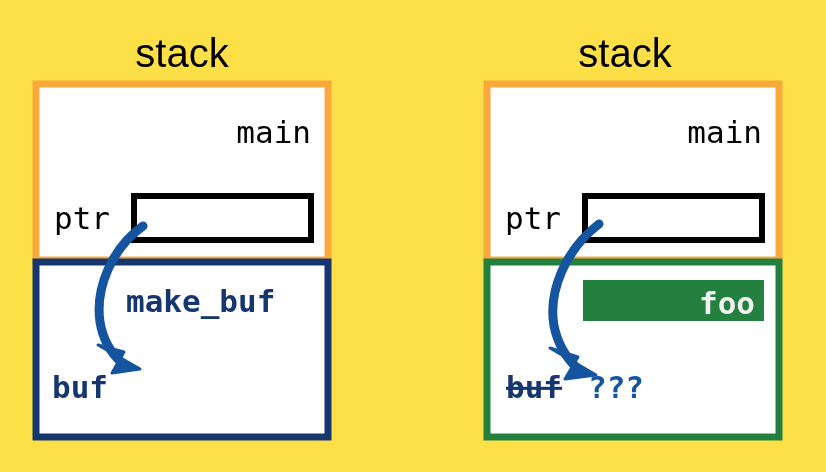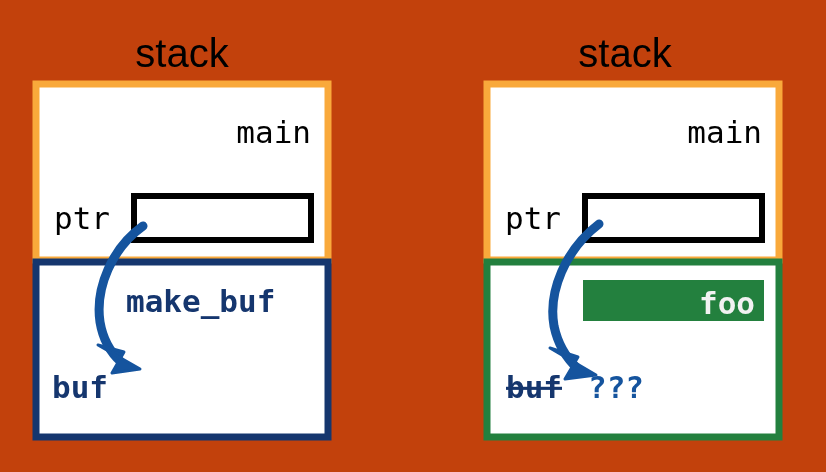--- a/index.html
+++ b/index.html
@@ -10,21 +10,21 @@
   body {
     width: 826px;
     height: 472px;
     font-family: "Liberation Sans", sans-serif;
     overflow: hidden;
   }
   #canvas {
     position: relative;
     width: 826px;
     height: 472px;
-    background: #c2410c;
+    background: #fde047;
   }
   .diagram-svg {
     position: absolute;
     top: 0;
     left: 0;
     width: 826px;
     height: 472px;
   }
   .title-text {
     font-family: "Liberation Sans", sans-serif;

